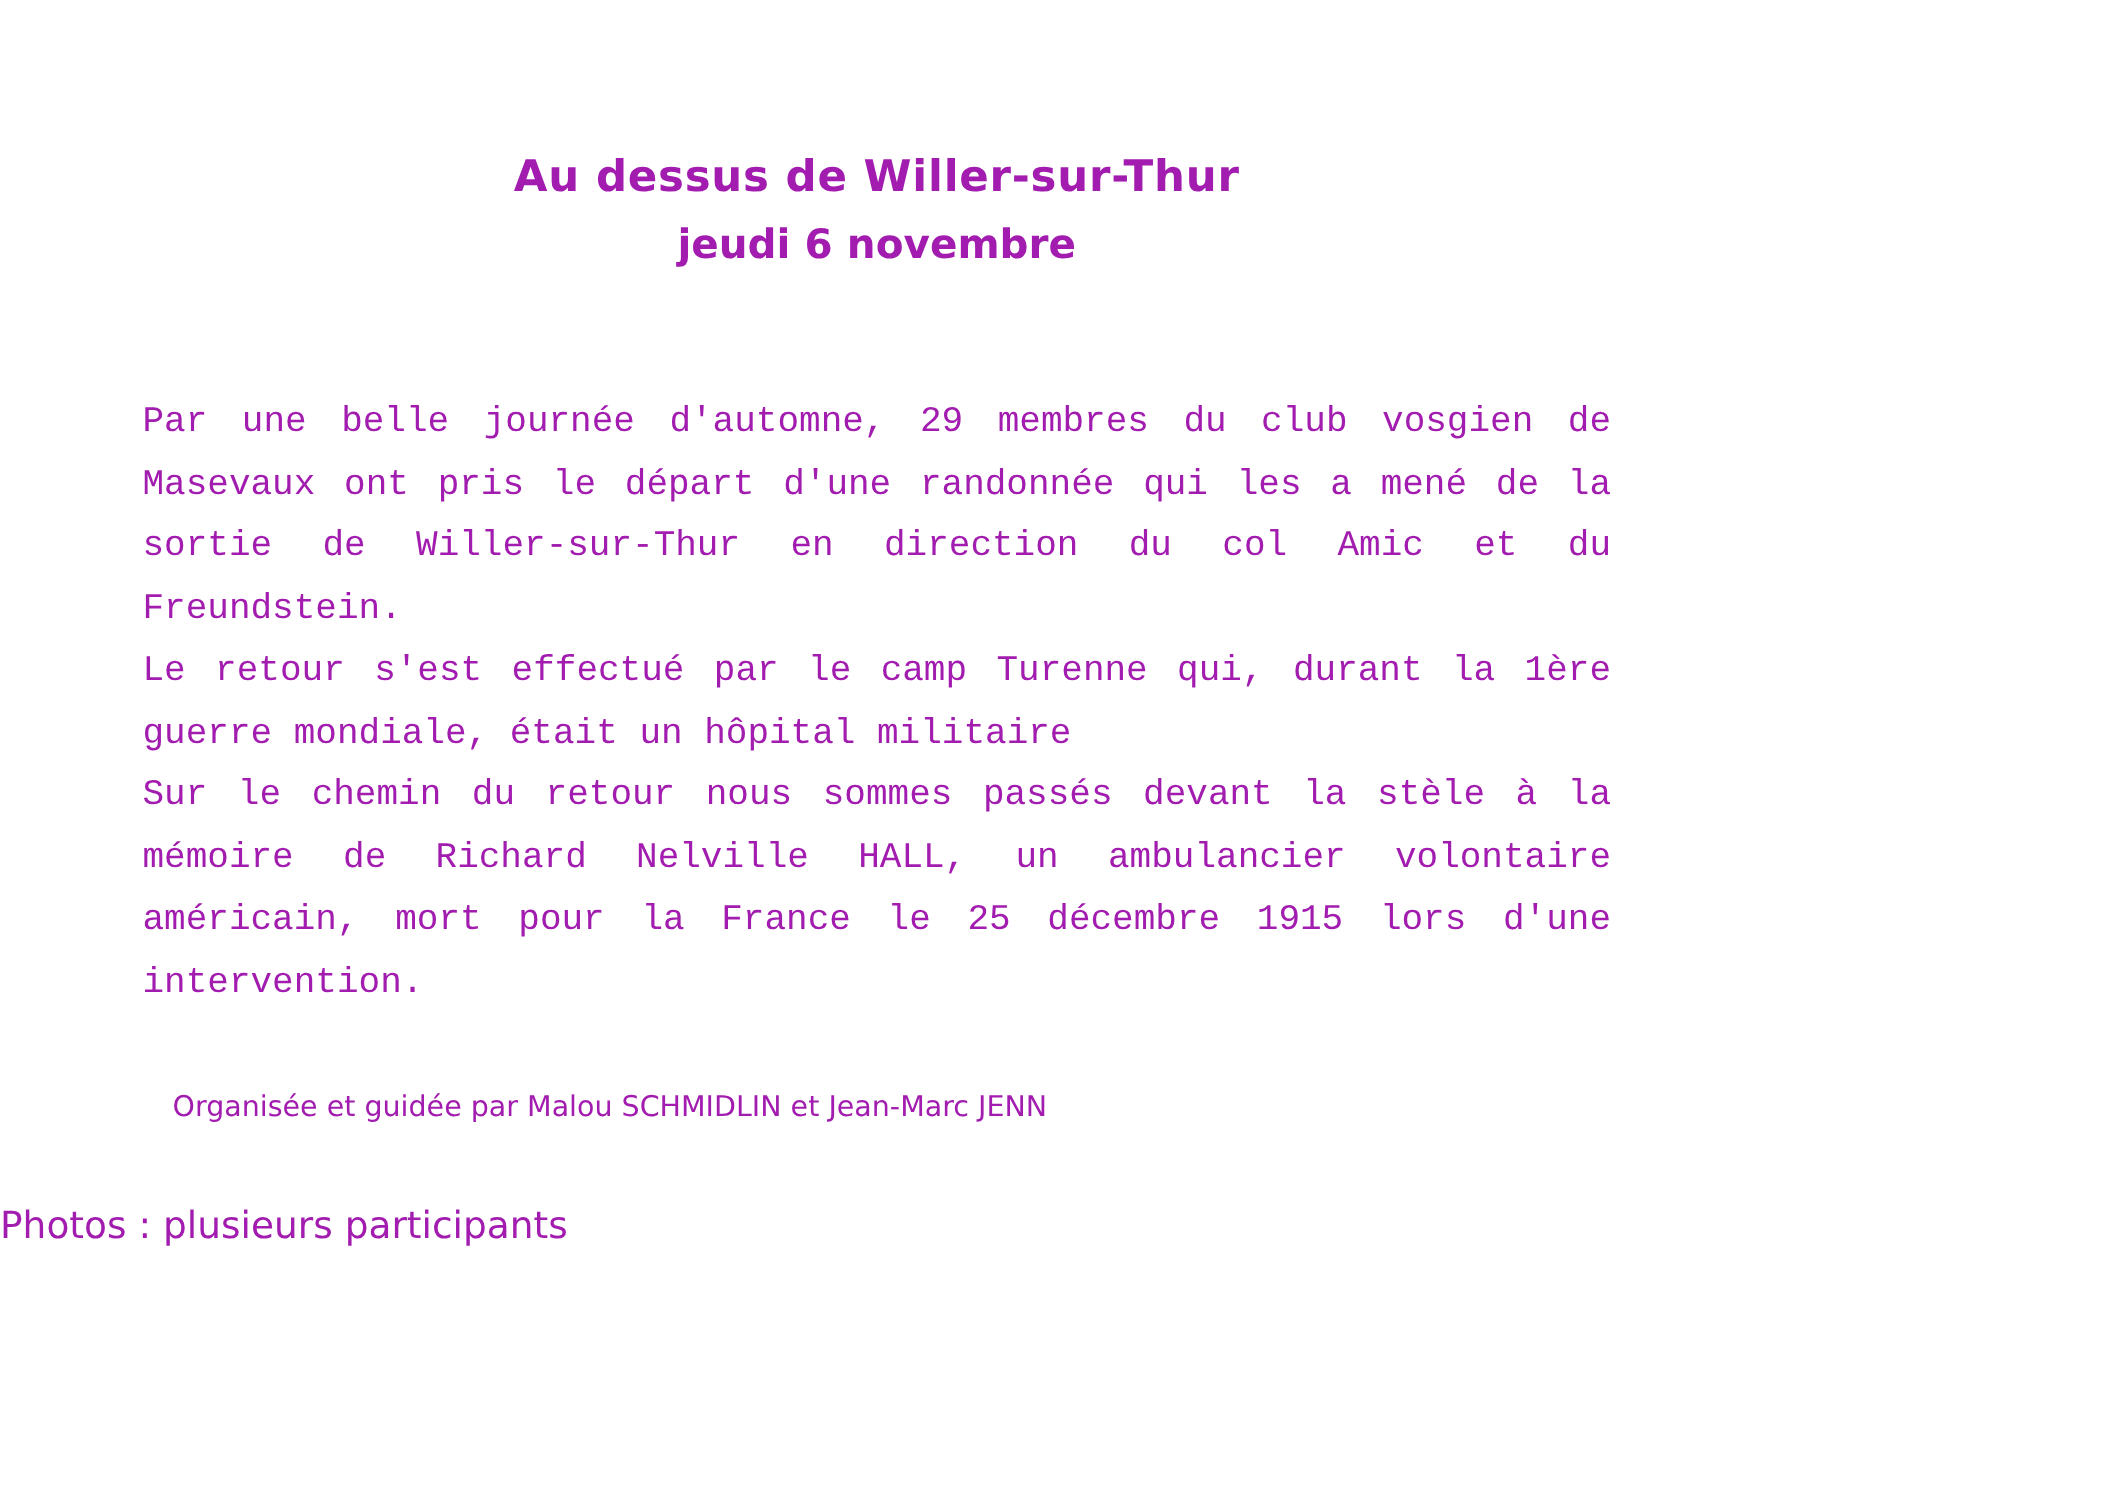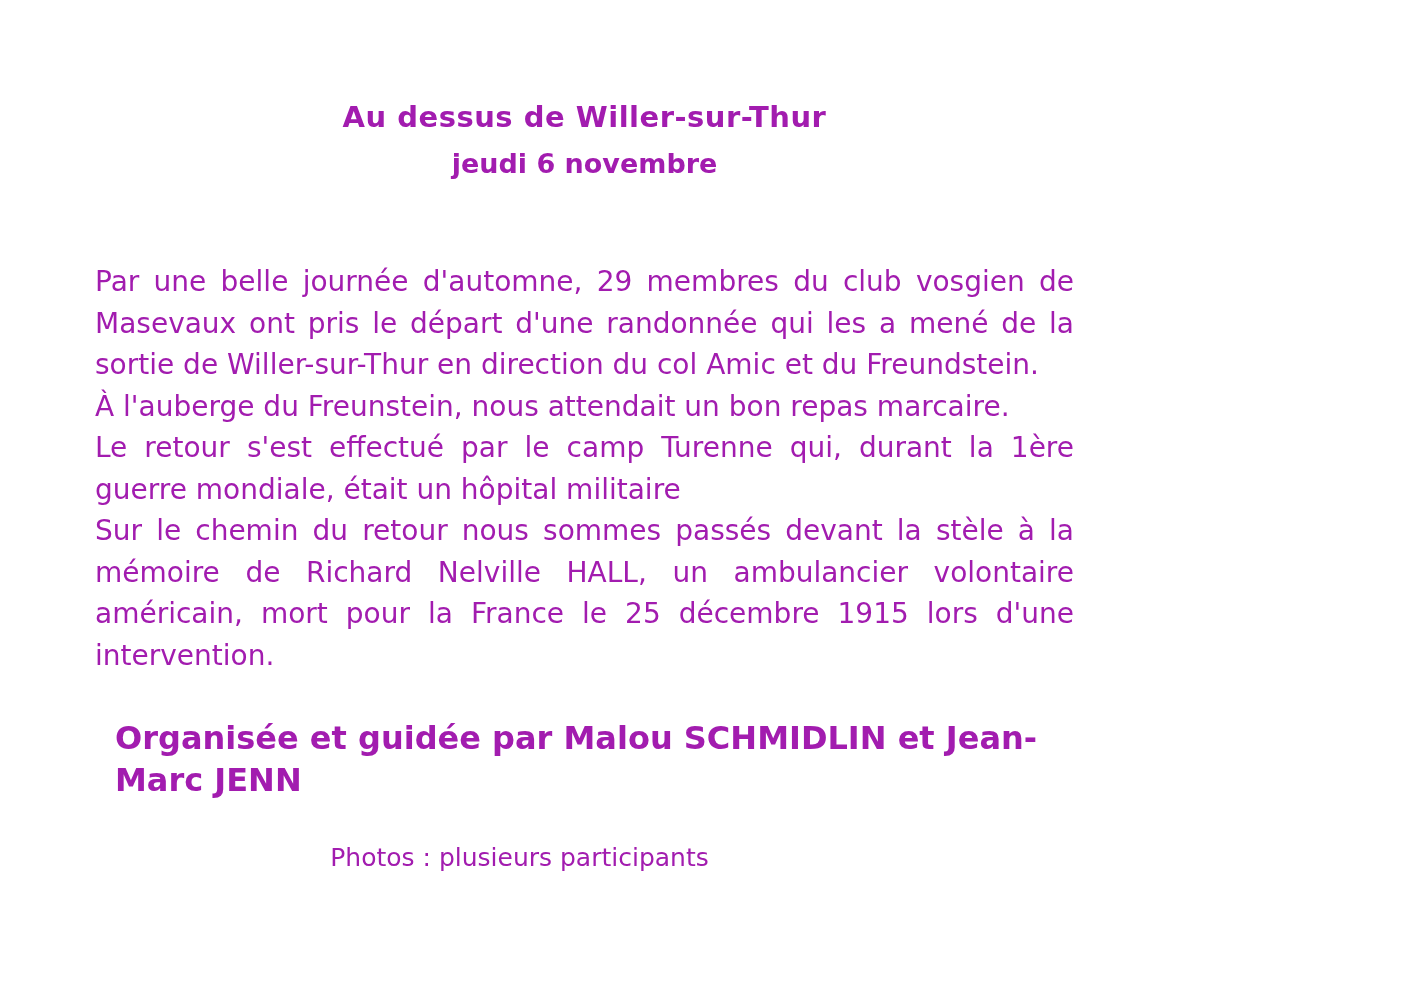--- a/index.html
+++ b/index.html
@@ -30,51 +30,50 @@
   .doc-subtitle {
     font-size: 27px;
     font-weight: 700;
     margin: 0;
   }
   .doc-body {
     margin: 82px 95px 0 95px;
   }
   .doc-body p {
     margin: 0;
-    font-size: 28px;
+    font-size: 24px;
     line-height: 41.5px;
     text-align: justify;
     text-justify: inter-word;
+    font-family: Liberation Mono, monospace;
   }
   .credits-line {
     margin: 42px 95px 0 115px;
-    font-size: 32px;
+    font-size: 19px;
     line-height: 41.5px;
-    font-weight: bold;
   }
   .photos-line {
     margin: 36px 130px 0 0;
     font-size: 25px;
     line-height: 41.5px;
-    text-align: center;
+    text-align: left;
   }
 </style>
 </head>
 <body>
 
 <div class="page">
 
   <div class="doc-header">
     <h1 class="doc-title">Au dessus de Willer-sur-Thur</h1>
     <h2 class="doc-subtitle">jeudi 6 novembre</h2>
   </div>
 
   <div class="doc-body">
       <p>Par une belle journée d'automne, 29 membres du club vosgien de Masevaux ont pris le départ d'une randonnée qui les a mené de la sortie de Willer-sur-Thur en direction du col Amic et du Freundstein.</p>
-      <p>À l'auberge du Freunstein, nous attendait un bon repas marcaire.</p>
       <p>Le retour s'est effectué par le camp Turenne qui, durant la 1ère guerre mondiale, était un hôpital militaire</p>
       <p>Sur le chemin du retour nous sommes passés devant la stèle à la mémoire de Richard Nelville HALL, un ambulancier volontaire américain, mort pour la France le 25 décembre 1915 lors d'une intervention.</p>
     </div>
 
   <div class="credits-line">Organisée et guidée par Malou SCHMIDLIN et Jean-Marc JENN</div>
 
   <div class="photos-line">Photos : plusieurs participants</div>
 
 </div>
 

